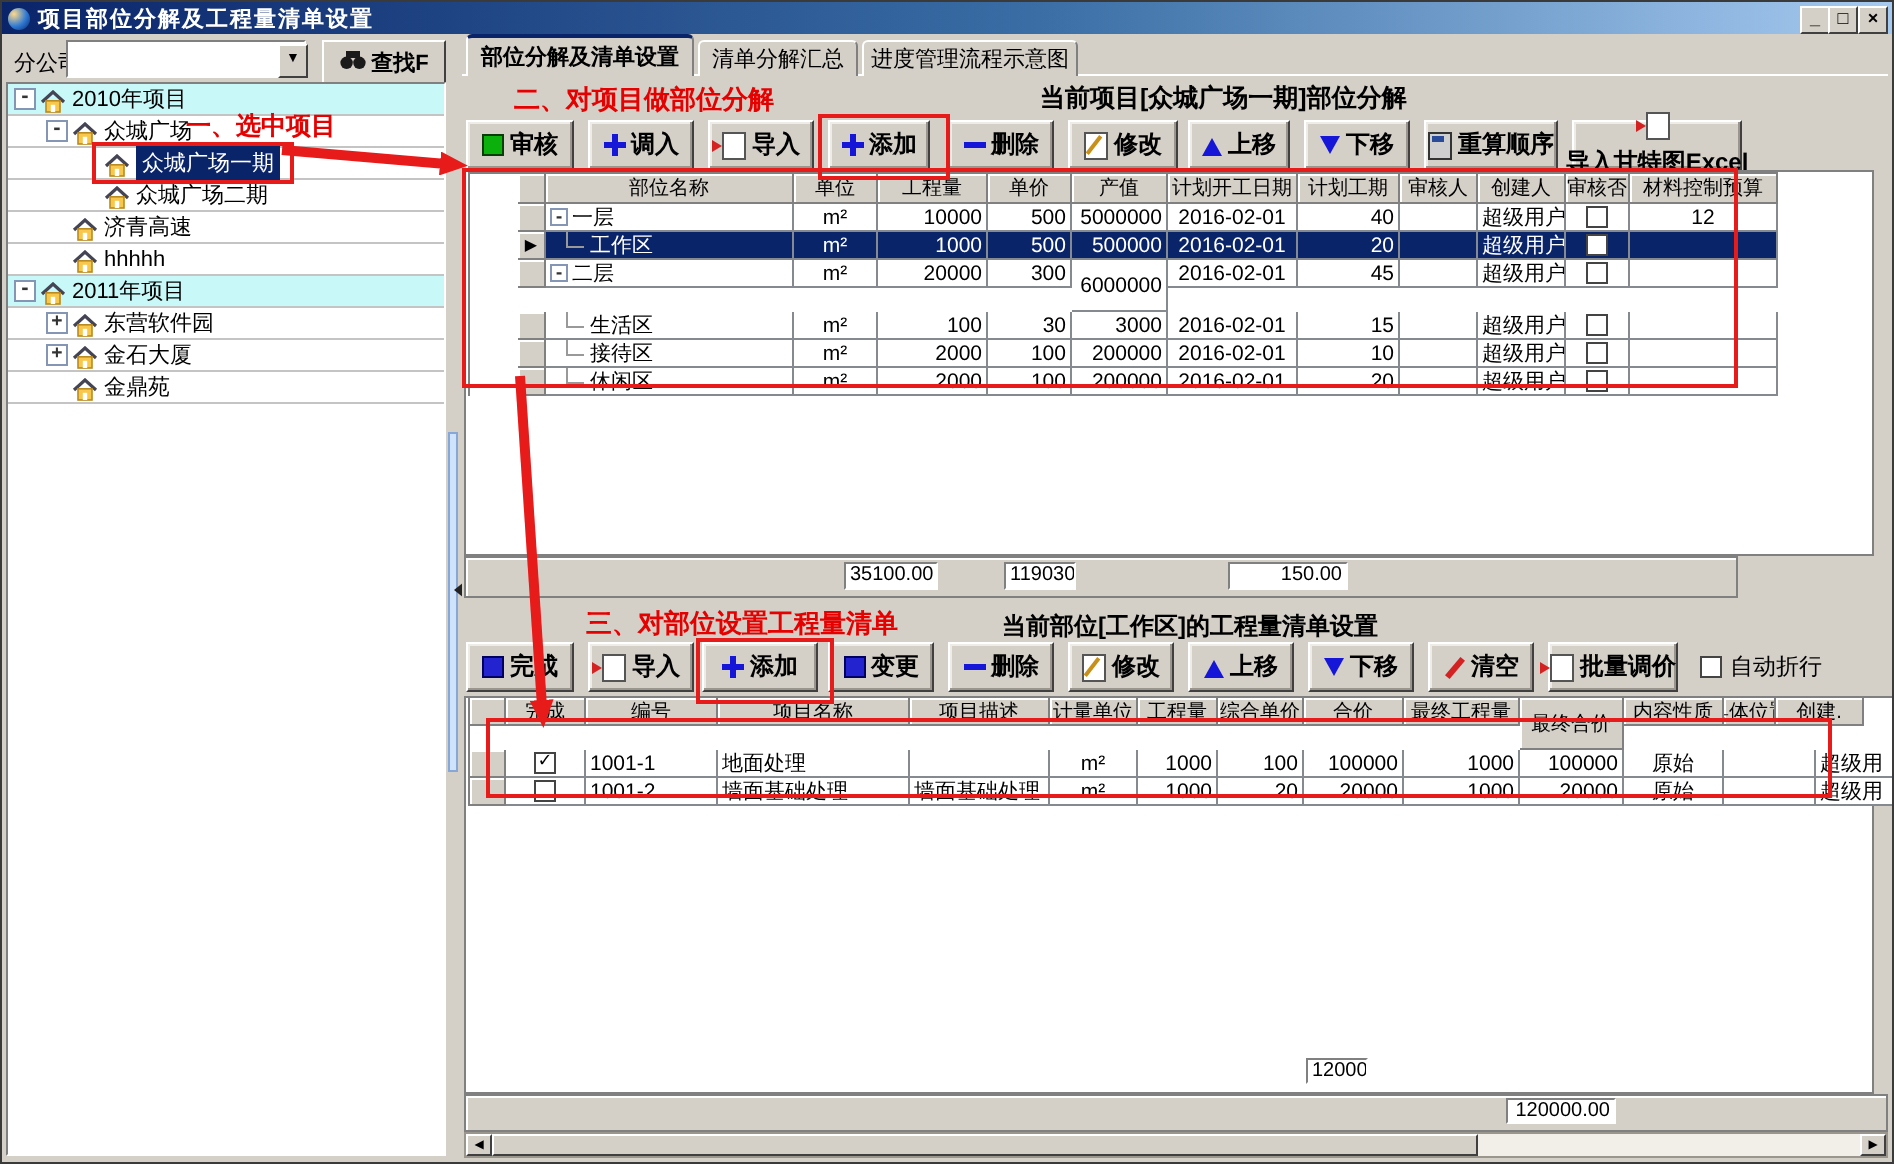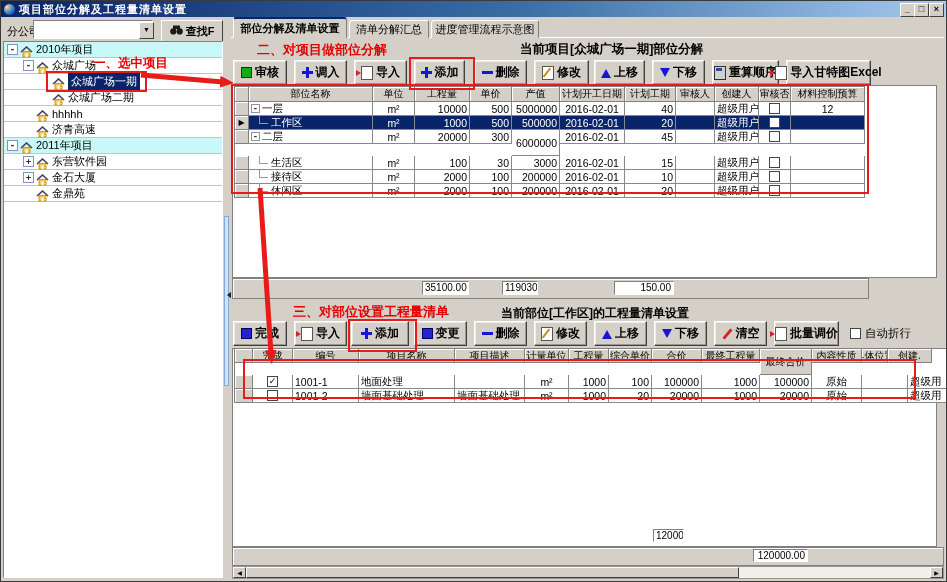--- a/index.html
+++ b/index.html
@@ -173,31 +173,31 @@
         <div class="tlabel">众城广场二期</div>
       </div>
       <div class="trow">
         <div class="tind" style="width: 19px;"></div>
         <div class="tind" style="width: 13px;"></div>
         <div class="thouse"><svg width="13" height="12" viewBox="0 0 13 12">
             <path d="M1 6 L6.5 1 L12 6" fill="none" stroke="#445" stroke-width="1.6"></path>
             <rect x="3" y="5.4" width="7" height="5.6" fill="#f7c84b" stroke="#b98a1d" stroke-width="0.8"></rect>
             <rect x="5.4" y="7.4" width="2.2" height="3.6" fill="#fff"></rect>
           </svg></div>
-        <div class="tlabel">hhhhh</div>
+        <div class="tlabel">济青高速</div>
       </div>
       <div class="trow">
         <div class="tind" style="width: 19px;"></div>
         <div class="tind" style="width: 13px;"></div>
         <div class="thouse"><svg width="13" height="12" viewBox="0 0 13 12">
             <path d="M1 6 L6.5 1 L12 6" fill="none" stroke="#445" stroke-width="1.6"></path>
             <rect x="3" y="5.4" width="7" height="5.6" fill="#f7c84b" stroke="#b98a1d" stroke-width="0.8"></rect>
             <rect x="5.4" y="7.4" width="2.2" height="3.6" fill="#fff"></rect>
           </svg></div>
-        <div class="tlabel">济青高速</div>
+        <div class="tlabel">hhhhh</div>
       </div>
       <div class="trow year">
         <div class="tind" style="width: 3px;"></div>
         <div class="xbox">-</div>
         <div class="thouse"><svg width="13" height="12" viewBox="0 0 13 12">
             <path d="M1 6 L6.5 1 L12 6" fill="none" stroke="#445" stroke-width="1.6"></path>
             <rect x="3" y="5.4" width="7" height="5.6" fill="#f7c84b" stroke="#b98a1d" stroke-width="0.8"></rect>
             <rect x="5.4" y="7.4" width="2.2" height="3.6" fill="#fff"></rect>
           </svg></div>
         <div class="tlabel">2011年项目</div>
@@ -282,21 +282,21 @@
         <span>上移</span>
       </div>
       <div class="btn" style="left: 651px; top: 59px; width: 53px;">
         <div class="ic ic-down"></div>
         <span>下移</span>
       </div>
       <div class="btn" style="left: 711px; top: 59px; width: 67px;">
         <div class="ic ic-calc"></div>
         <span>重算顺序</span>
       </div>
-      <div class="btn" style="left: 785px; top: 59px; width: 85px;">
+      <div class="btn" style="left: 785px; top: 59px; width: 85px; flex-direction: column;">
         <div class="ic ic-page"></div>
         <span>导入甘特图Excel</span>
       </div>
     </div>
   <div id="tb2">
       <div class="btn" style="left: 232px; top: 320px; width: 54px;">
         <div class="ic ic-sq b"></div>
         <span>完成</span>
       </div>
       <div class="btn" style="left: 293px; top: 320px; width: 53px;">
@@ -336,21 +336,21 @@
         <span>批量调价</span>
       </div>
     </div>
 
   <div id="autowrap">
     <span class="cb"></span>
     <span>自动折行</span>
   </div>
 
   <div id="tables">
-      <div class="tbl" style="left: 233px; top: 85px;">
+      <div class="tbl" style="left: 233px; top: 85px; padding-left: 24px;">
         <div class="row">
           <div class="selc" style="width: 14px; height: 15px;"></div>
           <div class="hd" style="width: 124px; height: 15px;">部位名称</div>
           <div class="hd" style="width: 42px; height: 15px;">单位</div>
           <div class="hd" style="width: 55px; height: 15px;">工程量</div>
           <div class="hd" style="width: 42px; height: 15px;">单价</div>
           <div class="hd" style="width: 48px; height: 15px;">产值</div>
           <div class="hd" style="width: 65px; height: 15px;">计划开工日期</div>
           <div class="hd" style="width: 51px; height: 15px;">计划工期</div>
           <div class="hd" style="width: 39px; height: 15px;">审核人</div>

